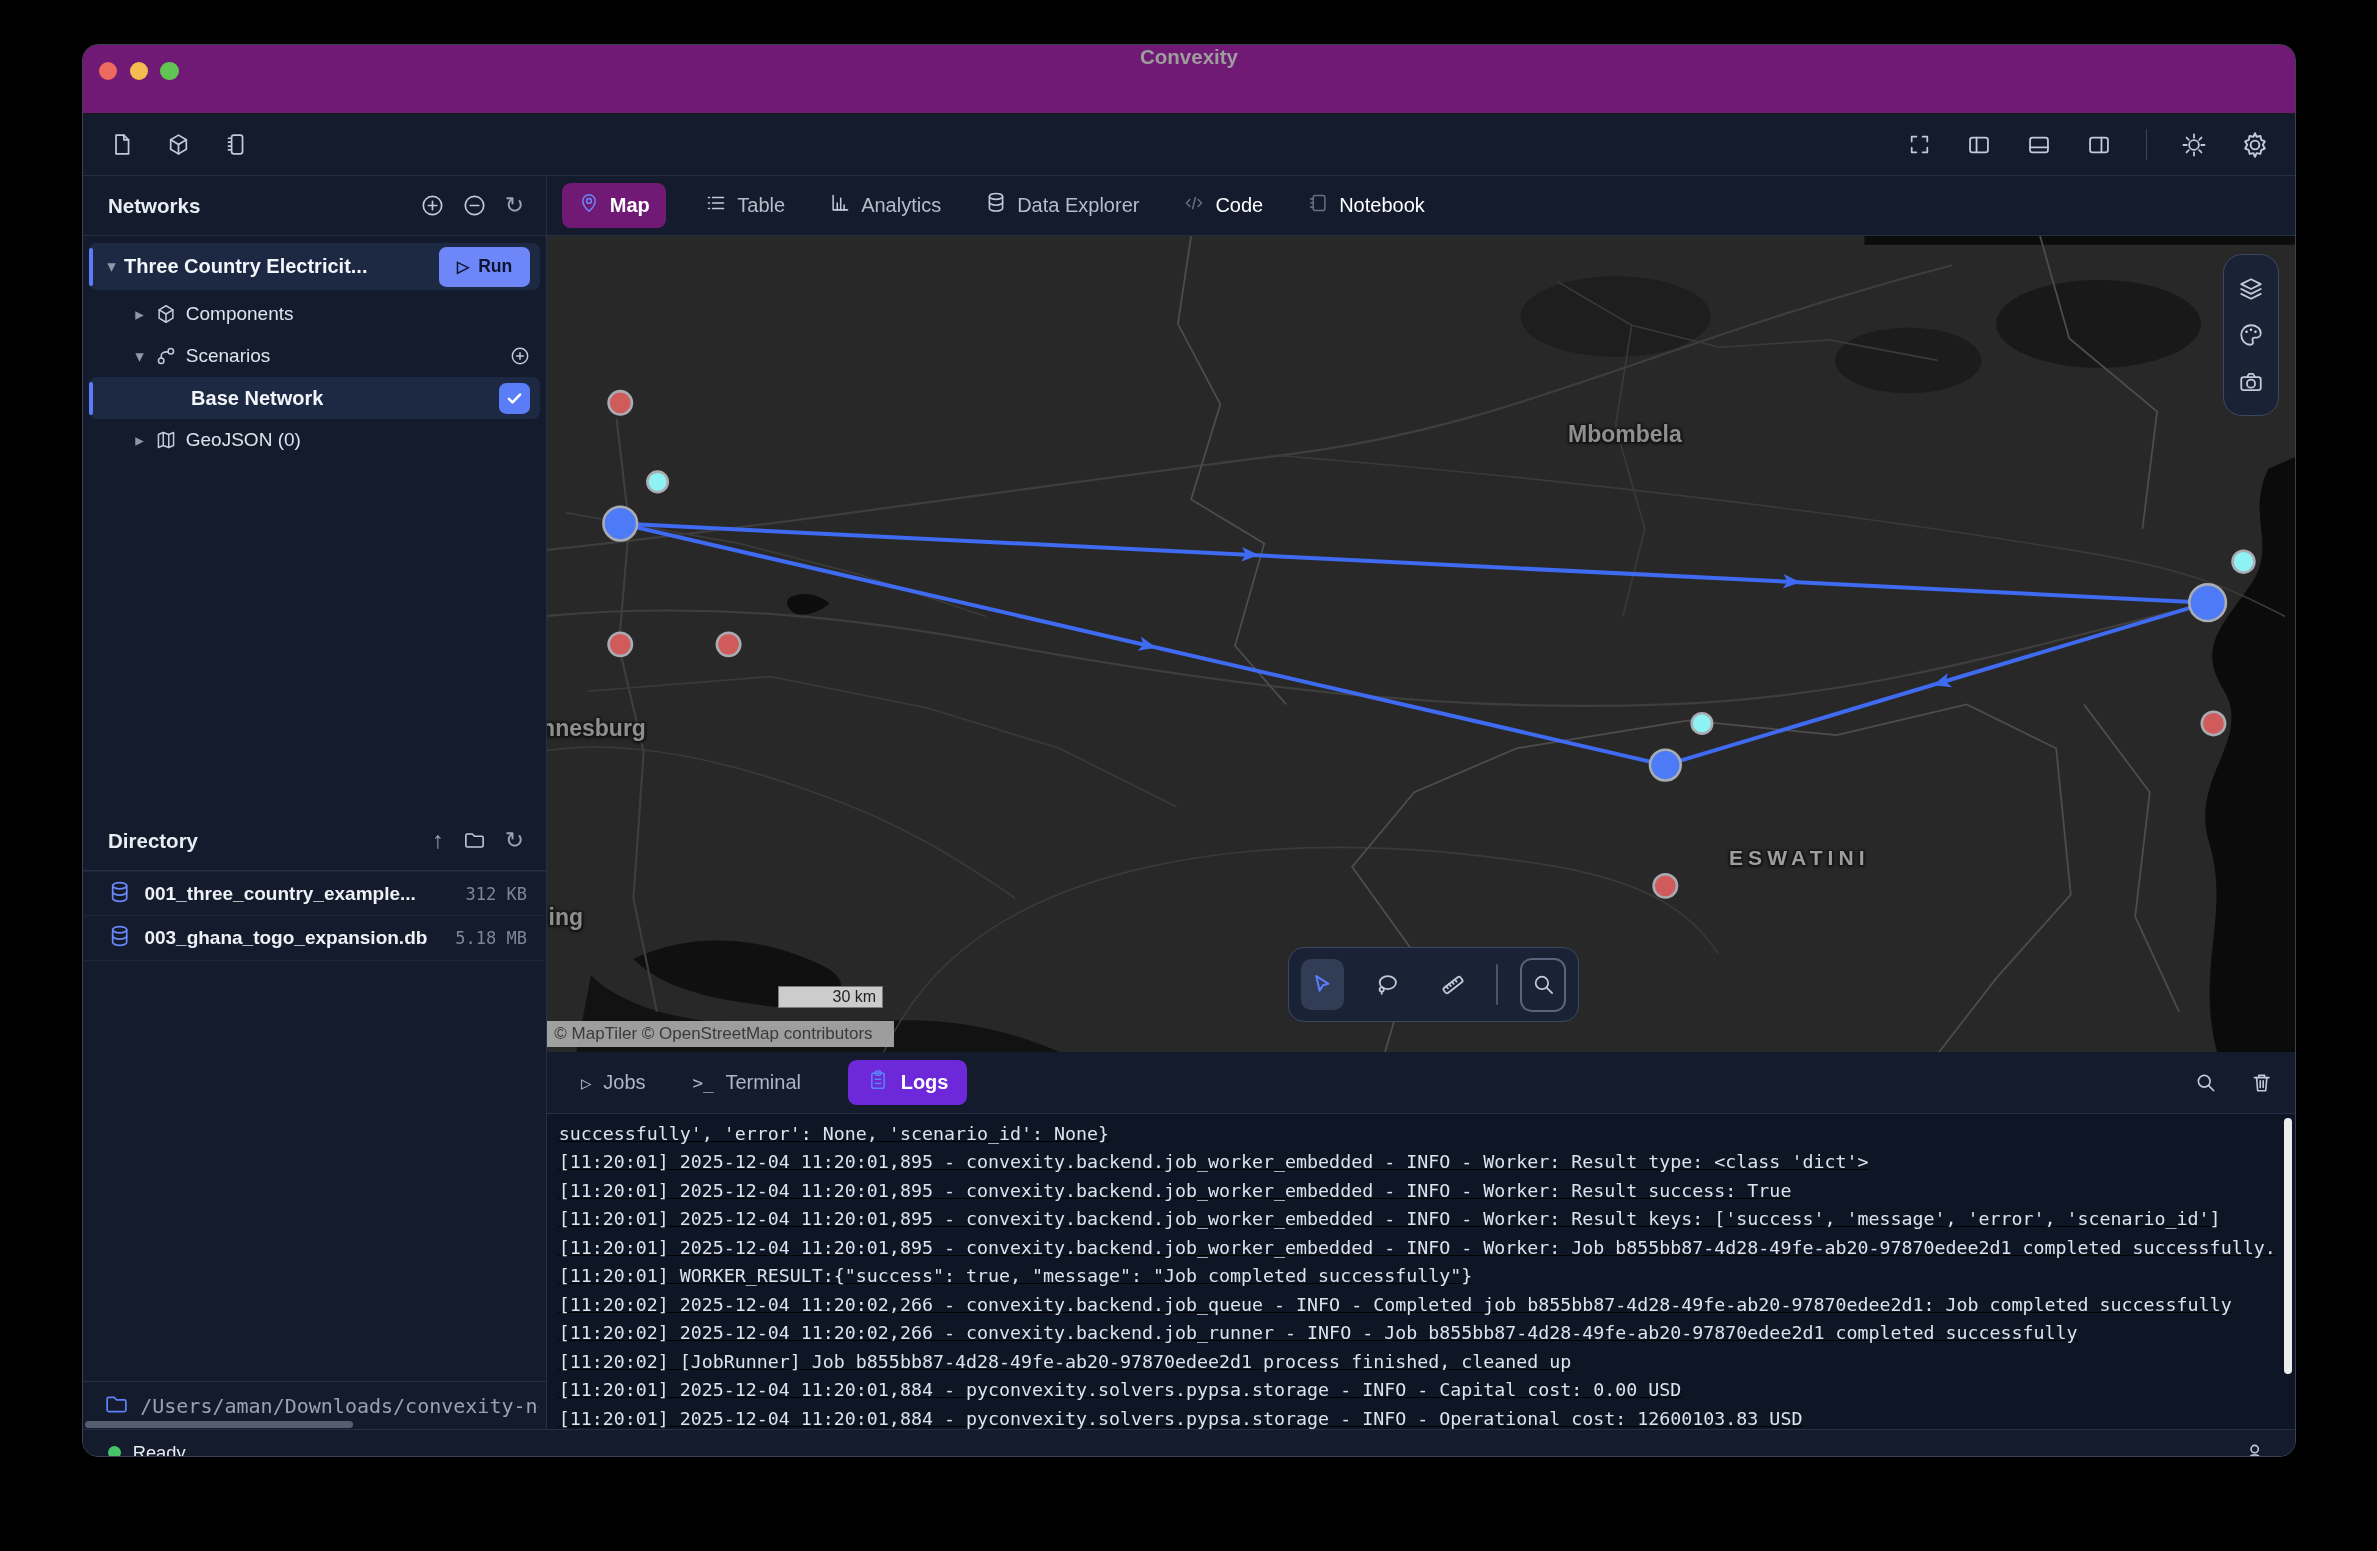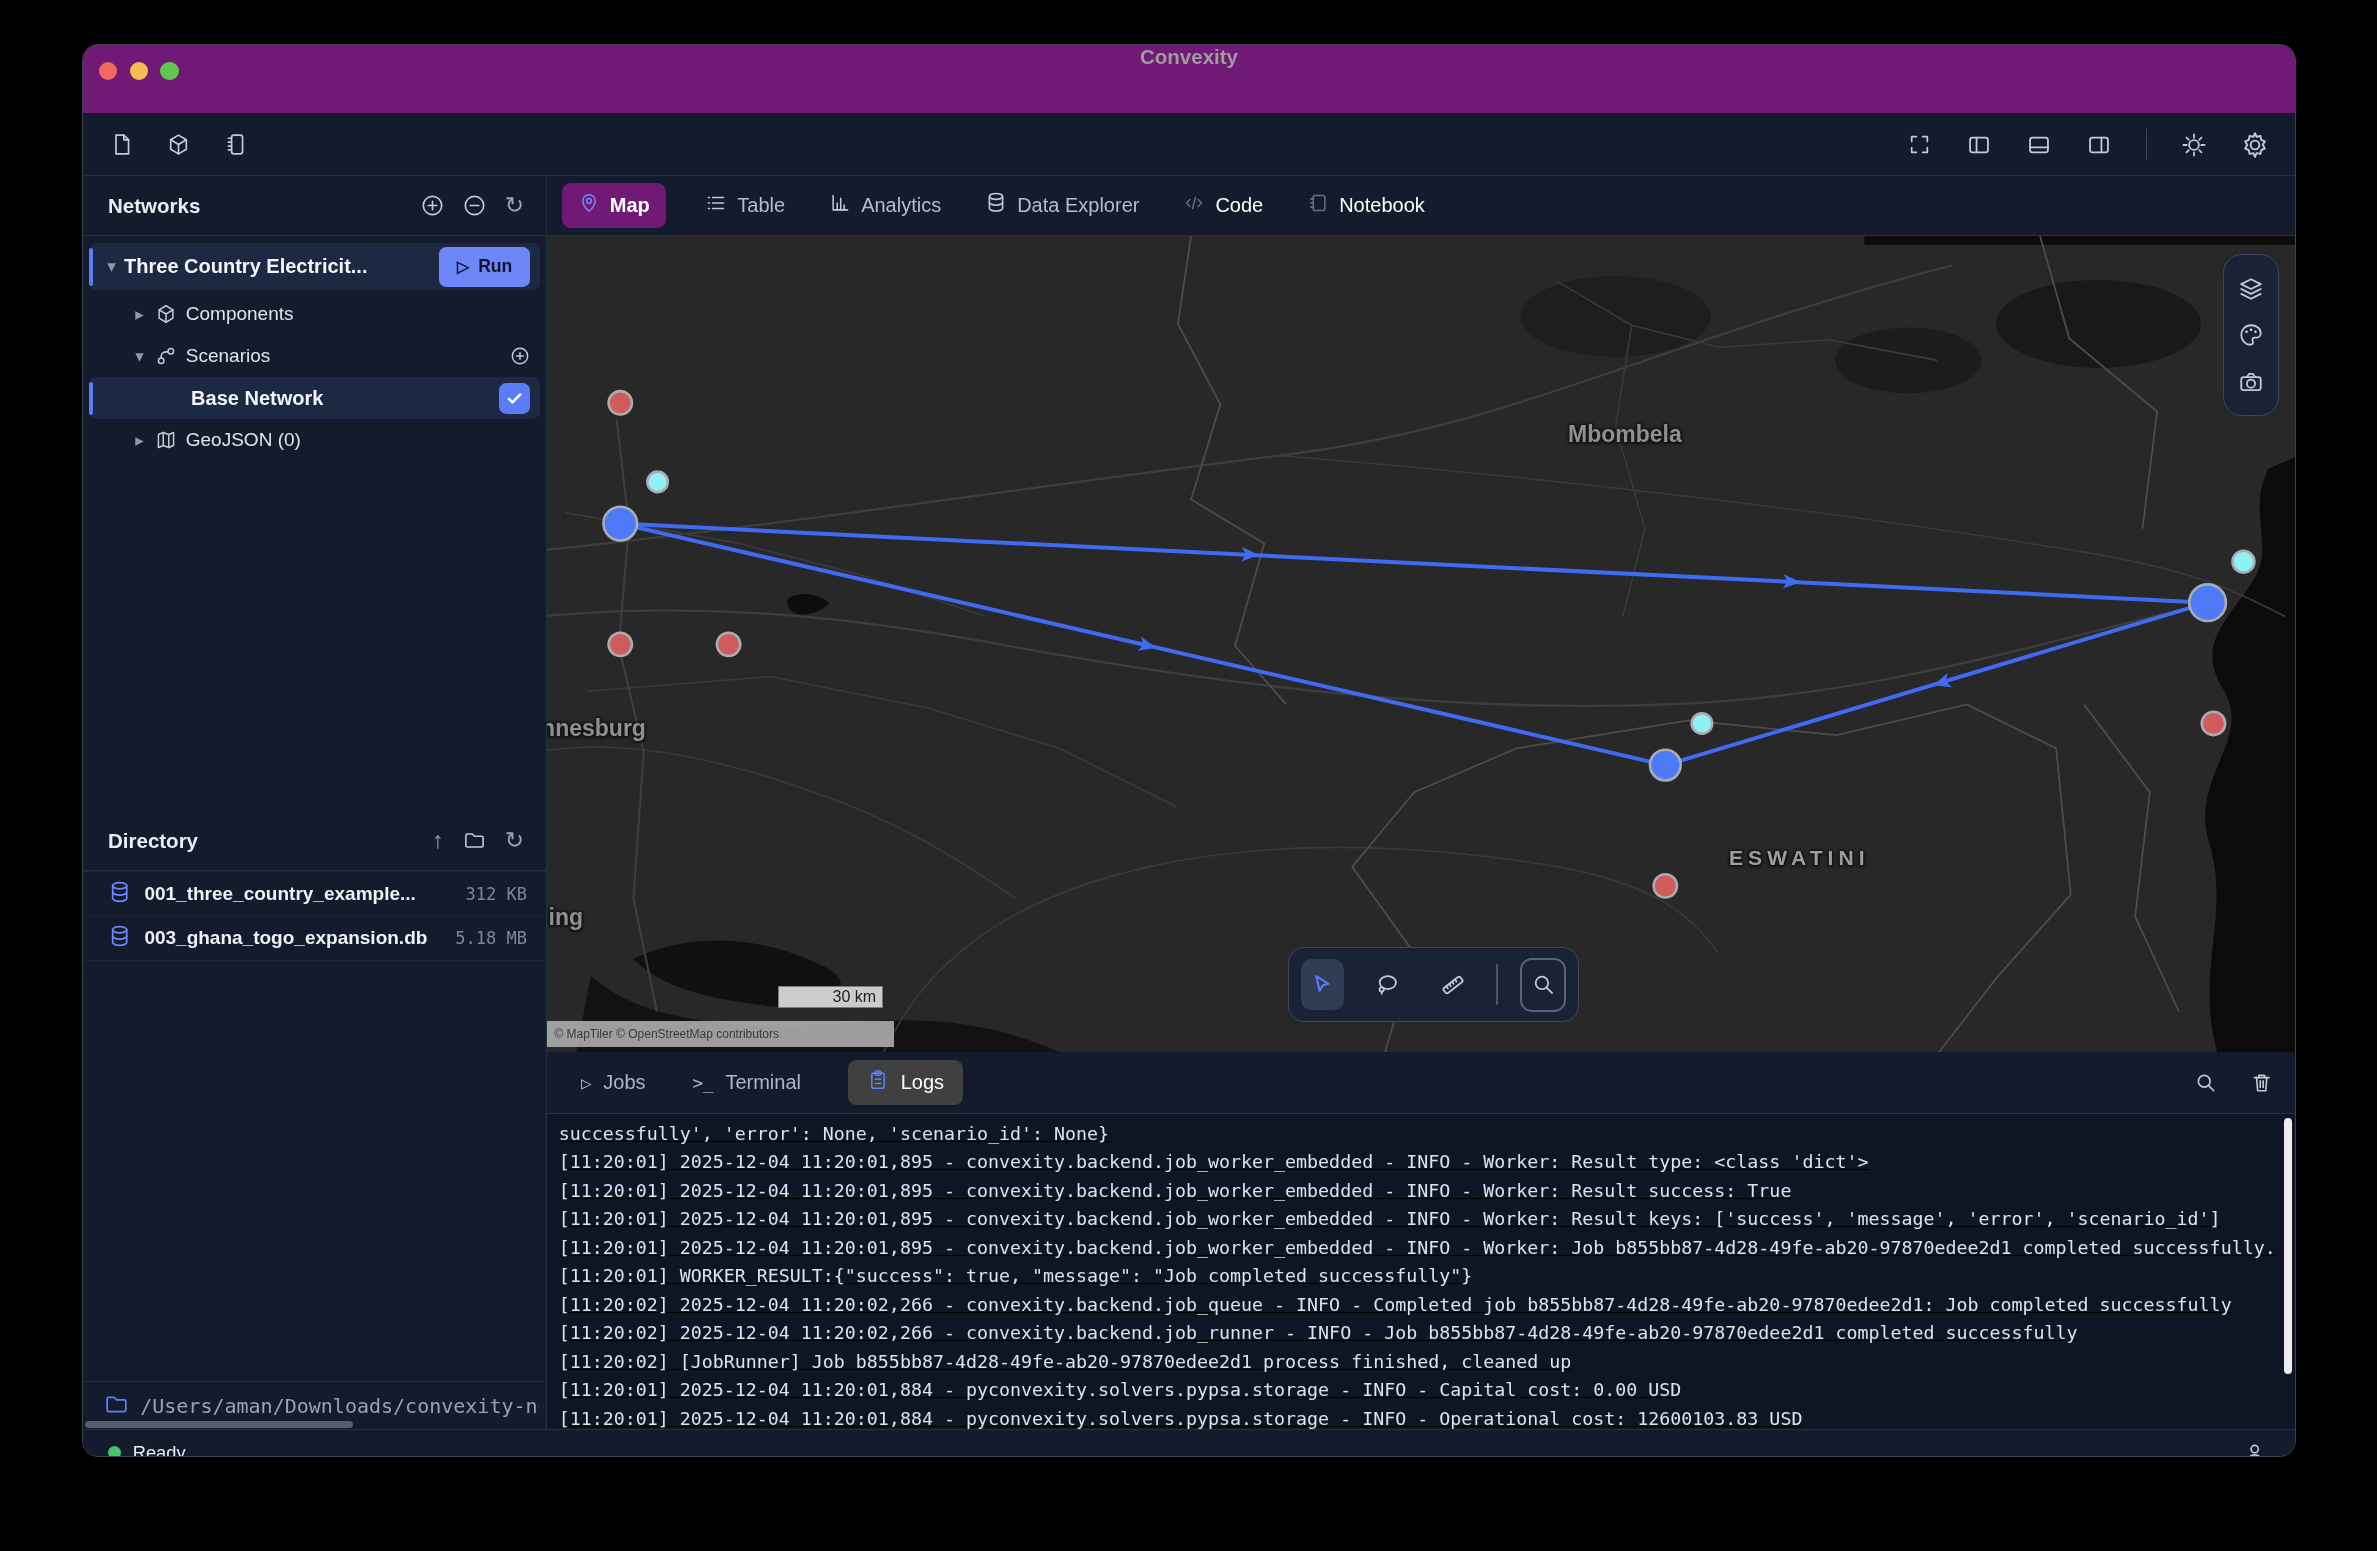--- a/index.html
+++ b/index.html
@@ -87,26 +87,26 @@
     border:1.5px solid #3c4862; border-radius:16px; display:flex; align-items:center; padding:0 11.7px; gap:22px; }
   .tool-tile { width:51px; height:51px; border-radius:10.2px; display:flex; align-items:center; justify-content:center; }
   .tool-tile.active { background:#313c55; }
   .v-div { width:2.2px; height:41px; background:#4a5568; border-radius:1.5px; }
   .search-tile { width:54px; height:54px; border:2.2px solid #59657c; border-radius:11.7px; display:flex; align-items:center; justify-content:center; }
 
   .scalebar { position:absolute; left:231px; top:750px; width:105px; height:22px; background:#cccccc;
     border:1.5px solid #7a7a7a; display:flex; align-items:center; justify-content:flex-end; padding-right:5.9px;
     color:#222; font-size:16px; }
   .attribution { position:absolute; left:0; top:785px; width:347px; height:26px; background:rgba(176,176,176,0.88);
-    display:flex; align-items:center; padding-left:7.3px; color:#3a3a3a; font-size:12px; }
+    display:flex; align-items:center; padding-left:7.3px; color:#3a3a3a; font-size:17px; }
 
   
   .btabs { height:61px; border-bottom:0; display:flex; align-items:center; padding:0 22px 0 34px; gap:47px; background:#131b2d; }
   .btab { display:flex; align-items:center; gap:11.7px; color:#aeb6c4; font-size:20px; font-weight:500; }
-  .btab.active { background:#404040; border-radius:8.8px; padding:8.8px 19px; color:#fff; font-weight:400; }
+  .btab.active { background:#6d28d9; border-radius:8.8px; padding:8.8px 19px; color:#fff; font-weight:700; }
   .btab-glyph { font-size:17.6px; color:#aeb6c4; font-family:"DejaVu Sans Mono",monospace; }
   .btabs-right { margin-left:auto; display:flex; gap:32px; align-items:center; }
 
   .logs { position:relative; flex:1; background:#0e1626; border-top:1.5px solid #272f44; overflow:hidden; padding:5.9px 22px 0 11.7px;text-decoration:underline; }
   .log-line { font-family:"DejaVu Sans Mono",monospace; font-size:18.3px; color:#dde3ec; line-height:28.5px; white-space:nowrap; }
   .v-scroll { position:absolute; right:2.9px; top:4.4px; width:8px; height:256px; background:#ececec; border-radius:4.4px; }
 
   
   .statusbar { height:46px; border-top:1.5px solid #272f44; background:#141b2d; display:flex; align-items:center; padding:0 29px 0 25px; }
   .status-dot { width:13px; height:13px; border-radius:50%; margin-right:11.7px; }

